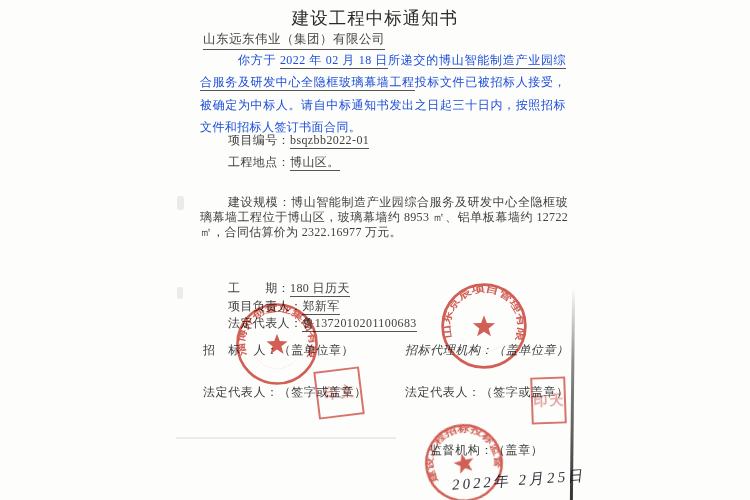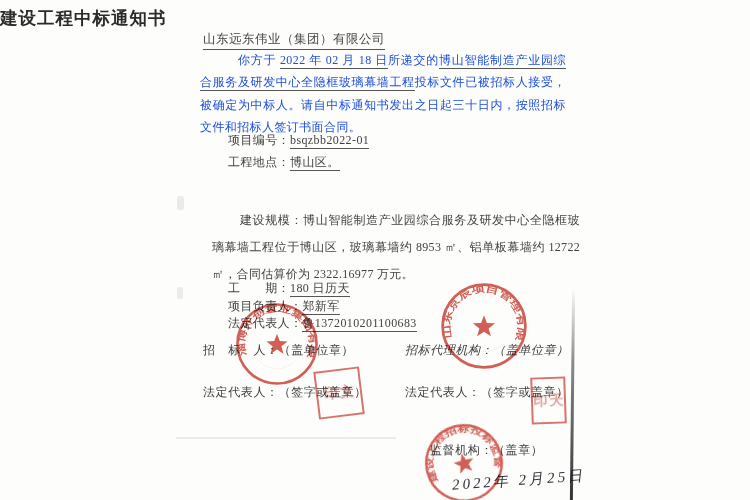--- a/index.html
+++ b/index.html
@@ -4,41 +4,41 @@
 <style>
   html,body{margin:0;padding:0;background:#ffffff;}
   .canvas{
     position:relative;width:750px;height:500px;overflow:hidden;
     background:#fdfdfc;
     font-family:"Liberation Serif","DejaVu Serif",serif;
     color:#3f3f3f;
   }
   .title{
     position:absolute;left:0;top:6px;width:100%;margin:0;
-    text-align:left;font-size:17.5px;font-weight:bold;color:#2b2b2b;
+    text-align:center;font-size:17.5px;font-weight:normal;color:#2b2b2b;
     letter-spacing:1px;
   }
   .u{border-bottom:1.2px solid #555;padding-bottom:1px;}
   .addressee{
     position:absolute;left:203px;top:31px;font-size:12.5px;color:#454545;
     letter-spacing:.5px;
   }
   .para{
     position:absolute;left:200px;top:49px;width:366px;margin:0;
     font-size:12px;line-height:22.3px;text-align:justify;text-indent:38px;
     letter-spacing:.4px;color:#1d4ed8;
   }
   .fields{position:absolute;left:200px;width:370px;font-size:12px;letter-spacing:.4px;color:#424242;}
   .fields-a{top:132px;}
   .fields-a .frow{height:21.5px;padding-left:28px;}
   .fields-b{top:240px;margin-top:40px;}
   .fields-b .frow{height:17.6px;padding-left:28px;}
   .scale{
-    position:absolute;left:200px;top:195px;width:368px;margin:12px;
-    font-size:12px;line-height:27px;text-align:justify;text-indent:28px;
+    position:absolute;left:200px;top:195px;width:368px;margin:0;
+    font-size:12px;line-height:15px;text-align:justify;text-indent:28px;
     letter-spacing:.3px;color:#424242;
   }
   .sig{position:absolute;font-size:12px;letter-spacing:.6px;color:#3e3e3e;white-space:nowrap;}
   .handwritten-date{
     position:absolute;left:452px;top:471px;
     font-family:cursive;font-size:15px;color:#33333d;
     transform:rotate(-4deg) skewX(-10deg);letter-spacing:3px;white-space:nowrap;
   }
   .seal{position:absolute;mix-blend-mode:multiply;opacity:.88;filter:blur(.25px);}
   .sq-seal{

